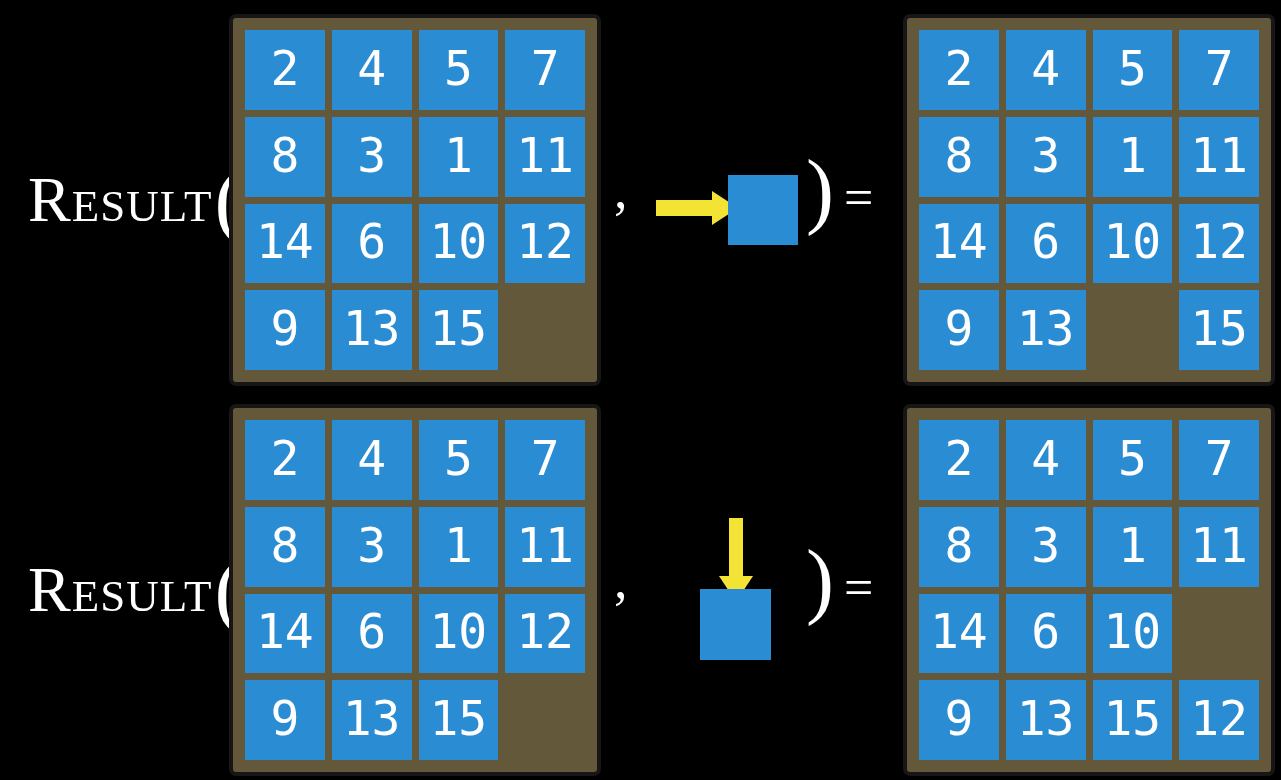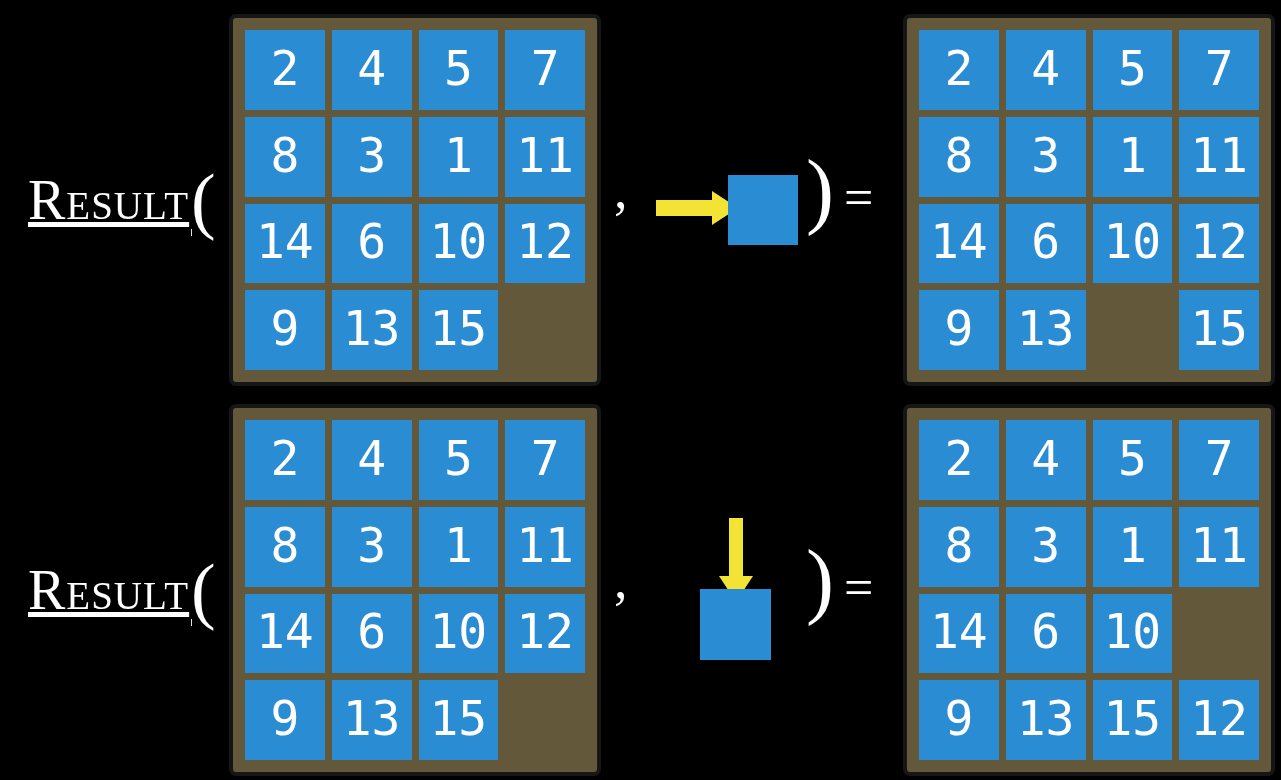--- a/index.html
+++ b/index.html
@@ -26,24 +26,23 @@
   
   .func-label {
     position: absolute;
     left: 28px;
     top: 162px;
     height: 76px;
     display: flex;
     align-items: center;
     color: var(--text-white, #fff);
     font-variant: small-caps;
-    font-size: 56px;
+    font-size: 64px;
     letter-spacing: 1px;
     white-space: nowrap;
-    text-decoration: underline;
   }
   .func-label .big-paren {
     font-variant: normal;
     font-size: 1.32em;
     line-height: 0;
     vertical-align: -0.12em;
     font-weight: 400;
     margin-left: 2px;
   }
 

